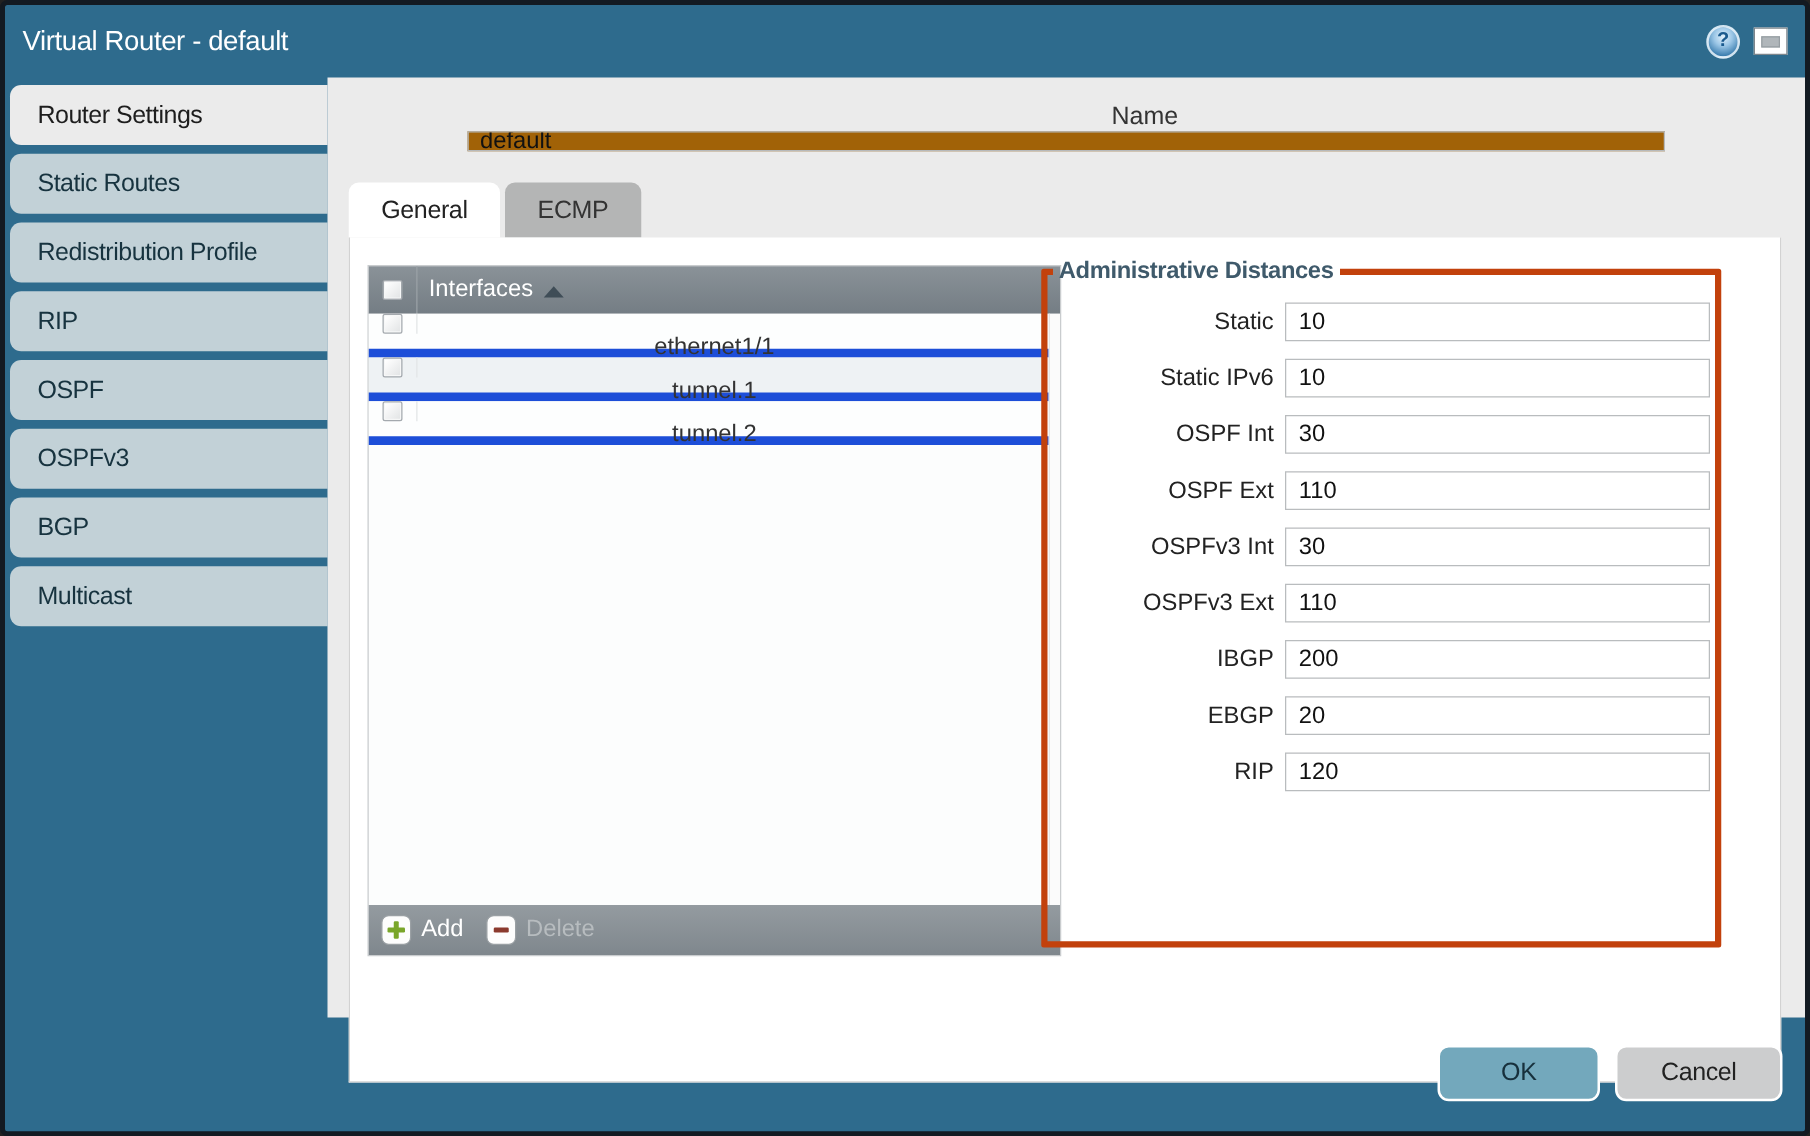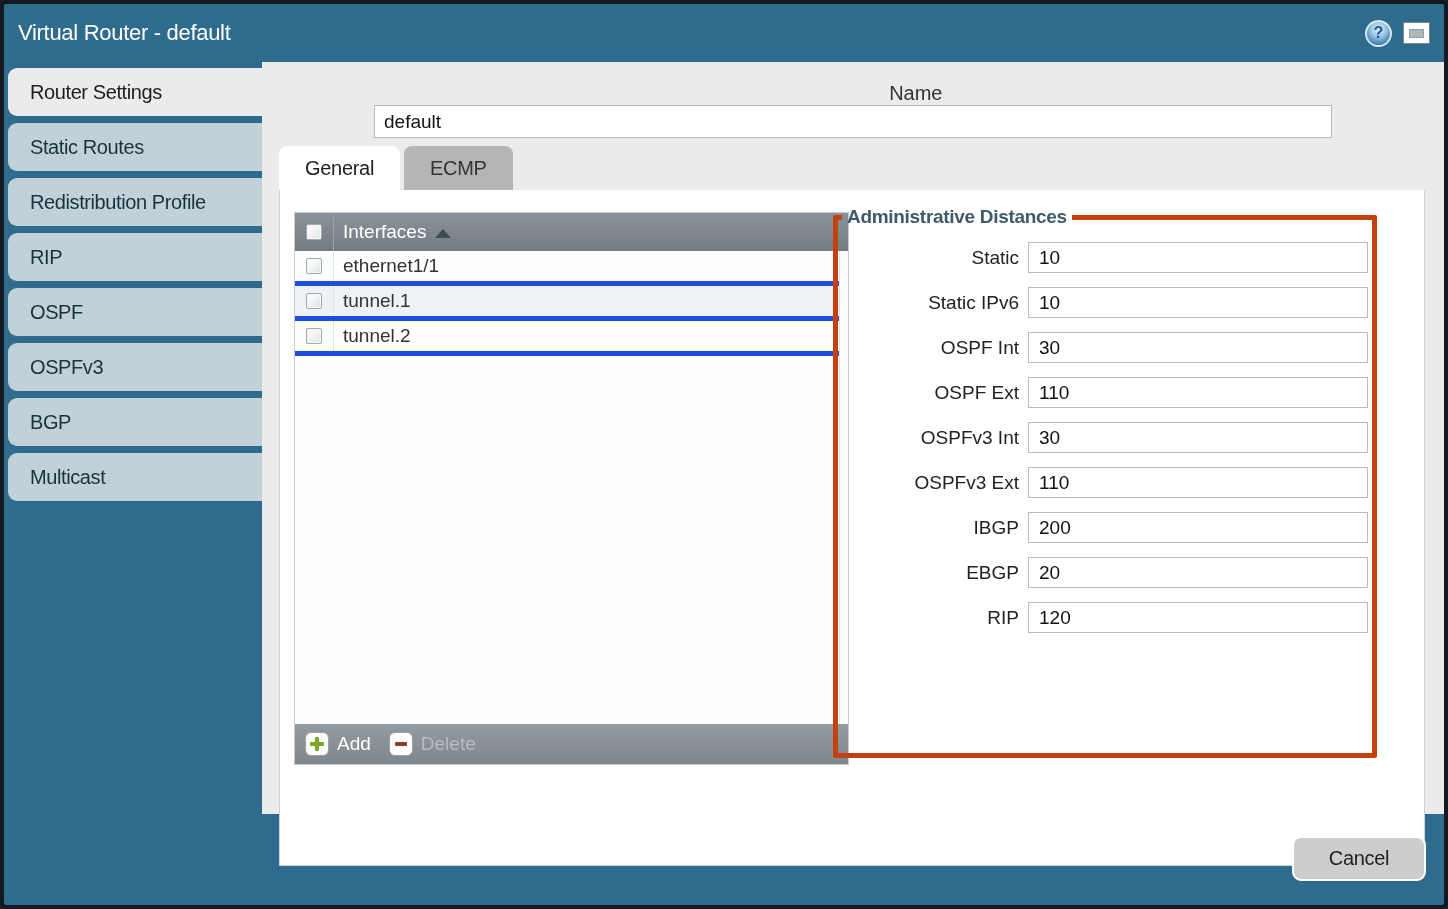--- a/index.html
+++ b/index.html
@@ -43,21 +43,21 @@
   .side-item.active { background: var(--sidebar-active, #ebebeb); color:#1d1d1d; }
 
   
   .content {
     position:absolute; left:258px; top:58px; width:1182px; height:752px;
     background: var(--sidebar-active, #ebebeb);
   }
   .name-row { position:absolute; left:0; top:20px; width:100%; display:flex; align-items:center;flex-direction:column; }
   .name-label { width:197px; text-align:right; padding-right:9px; font-size:20px; color:#333; }
   .name-input {
-    width:958px; height:33px; border:1px solid #b6b9bb; background:#ffffff;
+    width:958px; height:16px; border:1px solid #b6b9bb; background:#a16207;
     font-size:19px; padding:0 9px; color:#111; font-family:inherit;
   }
 
   
   .tabstrip { position:absolute; left:17px; top:84px; display:flex; align-items:flex-end; }
   .tab {
     height:44px; padding:0 26px; display:flex; align-items:center; justify-content:center;
     font-size:20px; border-radius:8px 8px 0 0; cursor:pointer; letter-spacing:-0.3px;
   }
   .tab.active { background:#fff; color:#222; }
@@ -92,21 +92,21 @@
     border-left:8px solid transparent; border-right:8px solid transparent;
     border-bottom:9px solid #3f4d57;
   }
   .t-rows { position:absolute; left:0; top:38px; right:9px; bottom:40px; }
   .t-scrollbar {
     position:absolute; right:0; top:38px; bottom:40px; width:9px;
     background:#fbfbfb; border-left:1px solid #e3e4e5;
   }
   .t-row {
     height:35px; display:flex; align-items:center;
-    border-bottom:5px solid #1d4ed8; font-size:19px; color:#333; cursor:pointer;
+    border-bottom:7px solid #1d4ed8; font-size:19px; color:#333; cursor:pointer;flex-direction:column;
   }
   .t-row .cb-cell { border-right:1px solid #e2e5e6; }
   .t-row:nth-child(odd) { background:#fdfefe; }
   .t-row:nth-child(even) { background:#eef2f4; }
   .t-row-label { margin-left:9px; }
   .t-footer {
     position:absolute; left:0; bottom:0; width:100%; height:40px;
     background: linear-gradient(#949b a0, #7f878d); background: linear-gradient(#949ba0, #7f878d);
     display:flex; align-items:center; padding-left:10px; gap:18px;
   }
@@ -295,15 +295,16 @@
         </div>
         <div class="f-row">
           <div class="f-label">RIP</div>
           <input class="f-input" type="text" value="120" style="">
         </div>
       </fieldset>
 
     </div>
   </div>
 
+  <button class="btn btn-ok">OK</button>
   <button class="btn btn-cancel">Cancel</button>
 
 </div>
 
 </body></html>

